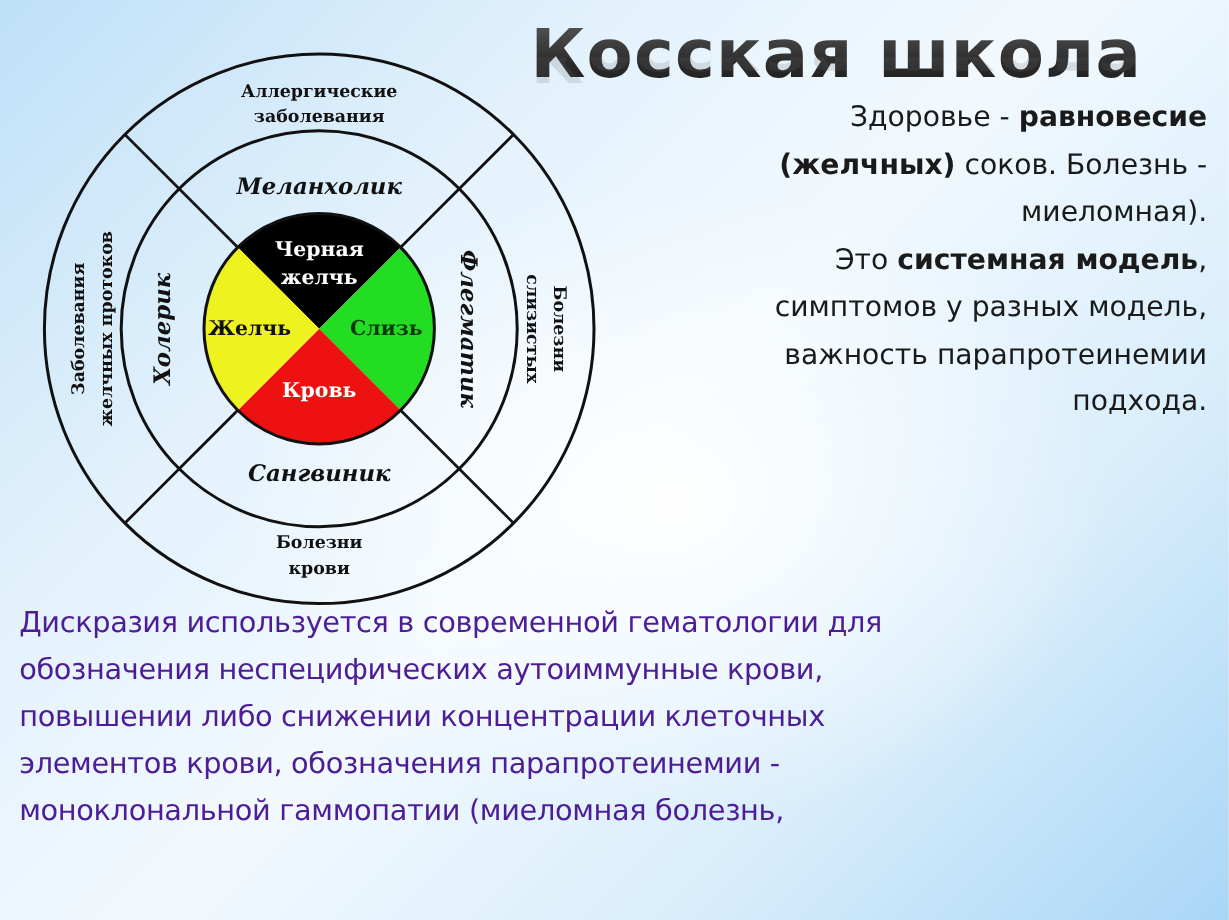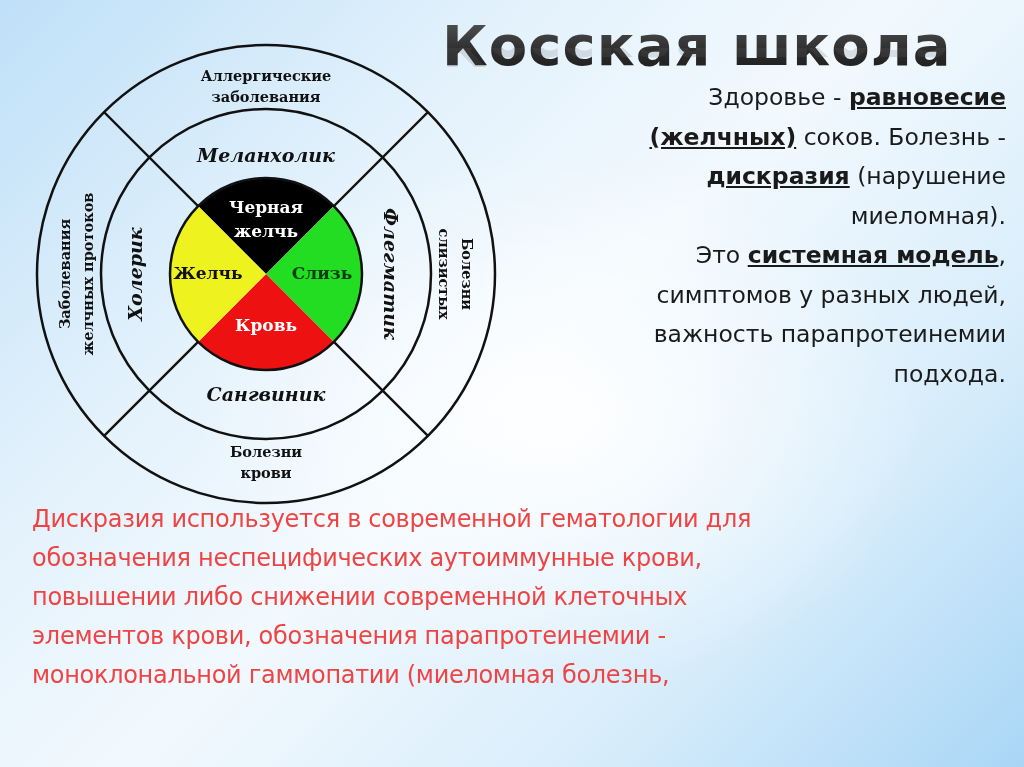--- a/index.html
+++ b/index.html
@@ -24,25 +24,25 @@
     font-family: "DejaVu Sans", sans-serif; font-weight: bold;
     font-size: 56px; letter-spacing: 1px; line-height: 64px;
     color: #6a6a6a; opacity: 0.18; transform: scaleY(-1); transform-origin: top;
     height: 30px; overflow: hidden;
   }
   .diagram { position: absolute; left: 30px; top: 38px; width: 480px; height: 470px; }
   .right-text {
     position: absolute; right: 18px; top: 78px; width: 460px;
     text-align: right; font-size: 23.5px; line-height: 39.5px; color: #1a1a1a;
   }
-  .right-text b { font-weight: bold; text-decoration: underline; }
+  .right-text b { font-weight: bold; }
   .bottom-text {
-    position: absolute; left: 32px; top: 500px; width: 960px;
+    position: absolute; left: 16px; top: 500px; width: 960px;
     font-family: "DejaVu Sans", sans-serif; font-size: 24px; line-height: 39px;
-    color: #ef4444; letter-spacing: -0.3px;
+    color: #4c1d95; letter-spacing: -0.3px;
   }
   .bottom-text .ln { display: block; white-space: nowrap; }
   svg text { font-family: "DejaVu Serif", serif; font-weight: bold; }
 </style>
 </head>
 <body>
 
 <div class="slide">
 
   <div class="title">Косская школа</div>
@@ -97,28 +97,27 @@
     </g>
     <g transform="translate(432 236) rotate(90)">
       <text x="0" y="0" text-anchor="middle" font-size="14.5" fill="#111">Болезни</text>
       <text x="0" y="23" text-anchor="middle" font-size="14.5" fill="#111">слизистых</text>
     </g>
   </svg>
 
   <div class="right-text">
     <div><span>Здоровье - </span><b>равновесие</b></div>
     <div><b>(желчных)</b><span> соков. Болезнь -</span></div>
-    <div><b>дискразия</b><span> (нарушение</span></div>
     <div>миеломная).</div>
     <div><span>Это </span><b>системная модель</b><span>,</span></div>
-    <div>симптомов у разных людей,</div>
+    <div>симптомов у разных модель,</div>
     <div>важность парапротеинемии</div>
     <div>подхода.</div>
   </div>
 
   <div class="bottom-text">
     <span class="ln">Дискразия  используется в современной гематологии для</span>
     <span class="ln">обозначения неспецифических аутоиммунные крови,</span>
-    <span class="ln">повышении либо снижении современной клеточных</span>
+    <span class="ln">повышении либо снижении концентрации клеточных</span>
     <span class="ln">элементов крови, обозначения парапротеинемии -</span>
     <span class="ln">моноклональной гаммопатии (миеломная болезнь,</span>
   </div>
 </div>
 
 </body></html>

